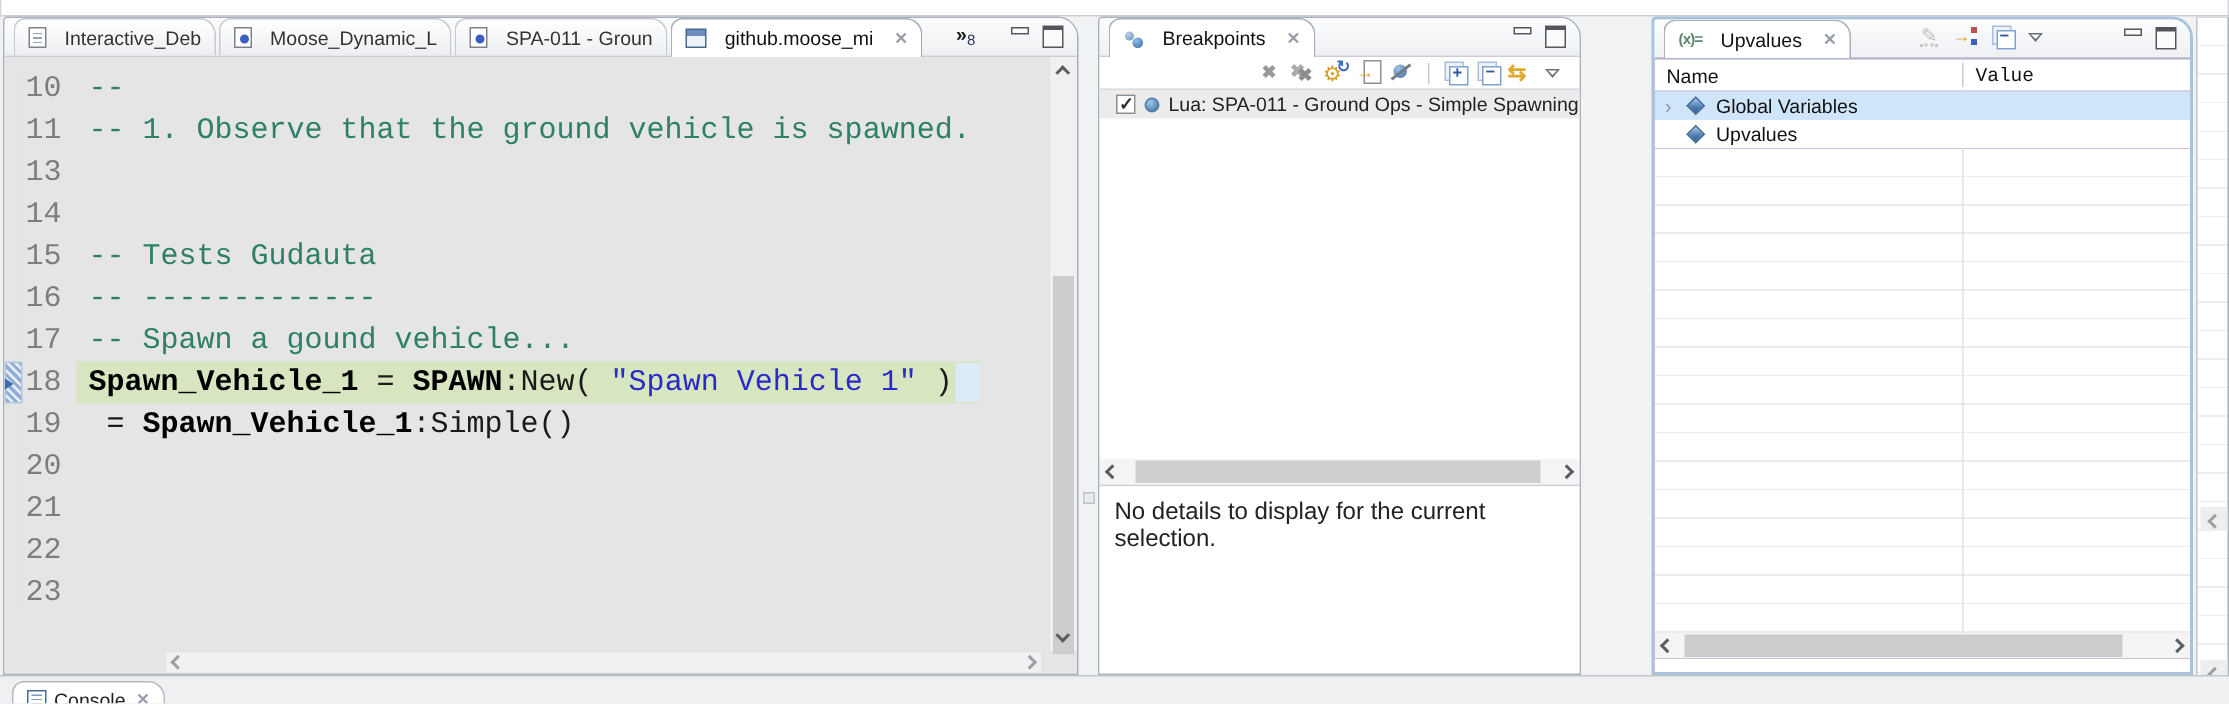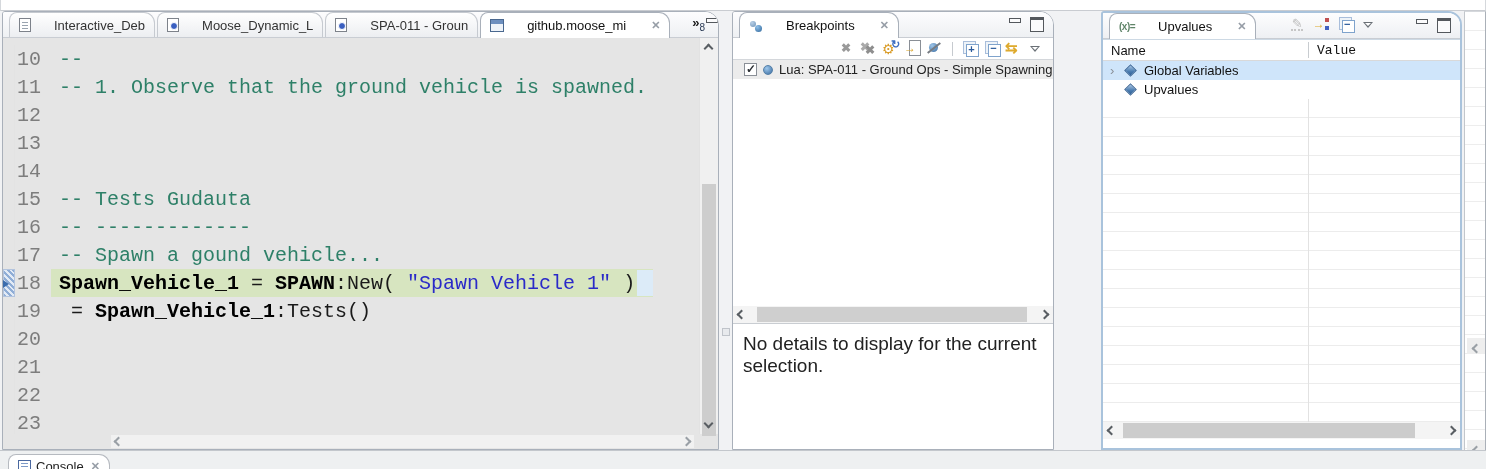--- a/index.html
+++ b/index.html
@@ -5,21 +5,21 @@
   * { box-sizing: border-box; margin: 0; padding: 0; }
   html,body { width:1486px; height:469px; overflow:hidden; }
   body { background:#f1f2f4; font-family:"Liberation Sans", sans-serif; position:relative; color:#222; }
 
   .top-strip { position:absolute; left:0; top:0; width:1486px; height:11px; background:#ffffff; border-bottom:1px solid #c9ccd1; border-left:1px solid #d5d8dc; border-right:1px solid #d5d8dc; }
 
   
   .part { position:absolute; top:11px; height:439px; border:1px solid #a9b0ba; border-radius:3px 14px 0 0; background:#fff; display:flex; flex-direction:column; overflow:hidden; }
   .tabbar { height:26px; flex:none; display:flex; align-items:flex-end; background:linear-gradient(#fdfdfe,#eef0f3); padding-left:6px; border-bottom:1px solid #c9cdd3; position:relative; }
   .tabs { display:flex; align-items:flex-end; height:100%; }
-  .tab { display:flex; align-items:center; gap:23px; height:25px; padding:0 9px; font-size:13px; color:#333; border:1px solid #c6cad0; border-bottom:none; border-radius:8px 11px 0 0; background:linear-gradient(#ffffff,#eceef1); margin-right:2px; white-space:nowrap; }
+  .tab { display:flex; align-items:center; gap:12px; height:25px; padding:0 9px; font-size:13px; color:#333; border:1px solid #c6cad0; border-bottom:none; border-radius:8px 11px 0 0; background:linear-gradient(#ffffff,#eceef1); margin-right:2px; white-space:nowrap; }
   .tab.active { background:#fff; border-color:#a9b0ba; margin-bottom:-1px; height:26px; color:#111; }
   .close { font-size:11px; font-weight:bold; color:#979ea7; margin-left:2px; }
   .winbtns { margin-left:auto; display:flex; gap:9px; align-items:flex-start; padding:4px 10px 0 0; align-self:flex-start; }
   .wbtn { display:inline-block; width:13px; height:13px; position:relative; }
   .minimize-button::before { content:""; position:absolute; left:1px; top:2px; width:10px; height:3px; border:1px solid #54585d; background:#fbfbfc; }
   .maximize-button::before { content:""; position:absolute; left:0; top:1px; width:12px; height:11px; border:1px solid #54585d; border-top:3px solid #54585d; background:#fbfbfc; }
   .more-tabs { display:flex; align-items:flex-start; margin-left:20px; padding-bottom:4px; }
   .mt-chev { font-weight:bold; font-size:13px; color:#1a1a1a; }
   .mt-count { font-size:10px; color:#2a3a55; margin-top:7px; }
 
@@ -82,21 +82,21 @@
   .bp-list { flex:none; height:247px; background:#fff; border-top:1px solid #d4d7db; position:relative; }
   .bprow { height:19px; display:flex; align-items:center; gap:6px; padding-left:11px; background:#ececec; font-size:13px; color:#222; white-space:nowrap; overflow:hidden; }
   .checkbox { width:13px; height:13px; background:#fff; border:1px solid #8a8f96; position:relative; flex:none; }
   .checkbox::before { content:"✓"; position:absolute; left:1px; top:-2px; font-size:12px; font-weight:bold; color:#2b2f33; }
   .bp-dot-icon { width:10px; height:10px; border-radius:50%; background:radial-gradient(circle at 35% 30%,#9fc8ec,#3a6ca0); border:1px solid #5580a8; flex:none; }
   .bp-hscroll { flex:none; height:17px; background:#f4f4f4; position:relative; }
   .bp-hscroll .left  { position:absolute; left:5px; top:5px; }
   .bp-hscroll .right { position:absolute; right:5px; top:5px; }
   .bp-hscroll .hthumb { position:absolute; left:24px; top:1px; width:270px; height:15px; background:#cfcfcf; }
   .bp-divider { height:1px; background:#c9cdd2; flex:none; }
-  .bp-details { flex:1; background:#fff; padding:9px 10px; font-size:19px; color:#222; }
+  .bp-details { flex:1; background:#fff; padding:9px 10px; font-size:16px; color:#222; }
 
   
   .part.variables { left:1101px; width:361px; border:2px solid #a9c3dc; }
   .vars-toolbar { display:flex; gap:4px; align-items:center; margin-left:auto; padding:3px 6px 0 0; align-self:flex-start; }
   .vars-tab-icon { font-size:10px; font-weight:bold; color:#5f8468; letter-spacing:-0.5px; }
   .vtable { flex:1; position:relative; background:#4c1d95; border-top:1px solid #cdd9e4; display:flex; flex-direction:column; }
   .vcol-div { position:absolute; left:205px; top:0; bottom:25px; width:1px; background:#e2e2e2; z-index:0; }
   .vheader { height:21px; flex:none; display:flex; align-items:center; font-size:13px; color:#111; border-bottom:1px solid #d9d9d9; background:#fff; position:relative; z-index:1; }
   .vheader .h-name  { padding-left:8px; width:205px; }
   .vheader .h-value { padding-left:9px;font-family:Liberation Mono, monospace; }
@@ -183,25 +183,20 @@
           <span class="ln">10</span>
           <span class="code"><span class="tok-comment">--</span></span>
         </div>
         <div class="cl">
           <span class="ann"></span>
           <span class="ln">11</span>
           <span class="code"><span class="tok-comment">-- 1. Observe that the ground vehicle is spawned.</span></span>
         </div>
         <div class="cl">
           <span class="ann"></span>
-          <span class="ln">12</span>
-          <span class="code"></span>
-        </div>
-        <div class="cl">
-          <span class="ann"></span>
           <span class="ln">13</span>
           <span class="code"></span>
         </div>
         <div class="cl">
           <span class="ann"></span>
           <span class="ln">14</span>
           <span class="code"></span>
         </div>
         <div class="cl">
           <span class="ann"></span>
@@ -221,21 +216,21 @@
         <div class="cl hl">
           <span class="ann marker">
             <span class="arr"></span>
           </span>
           <span class="ln">18</span>
           <span class="code"><span class="tok-bold">Spawn_Vehicle_1</span><span class="tok-plain"> = </span><span class="tok-bold">SPAWN</span><span class="tok-plain">:New( </span><span class="tok-string">"Spawn Vehicle 1"</span><span class="tok-plain"> )</span><span class="tail"></span></span>
         </div>
         <div class="cl">
           <span class="ann"></span>
           <span class="ln">19</span>
-          <span class="code"><span class="tok-plain"> = </span><span class="tok-bold">Spawn_Vehicle_1</span><span class="tok-plain">:Tests()</span></span>
+          <span class="code"><span class="tok-plain"> = </span><span class="tok-bold">Spawn_Vehicle_1</span><span class="tok-plain">:Simple()</span></span>
         </div>
         <div class="cl">
           <span class="ann"></span>
           <span class="ln">20</span>
           <span class="code"></span>
         </div>
         <div class="cl">
           <span class="ann"></span>
           <span class="ln">21</span>
           <span class="code"></span>

